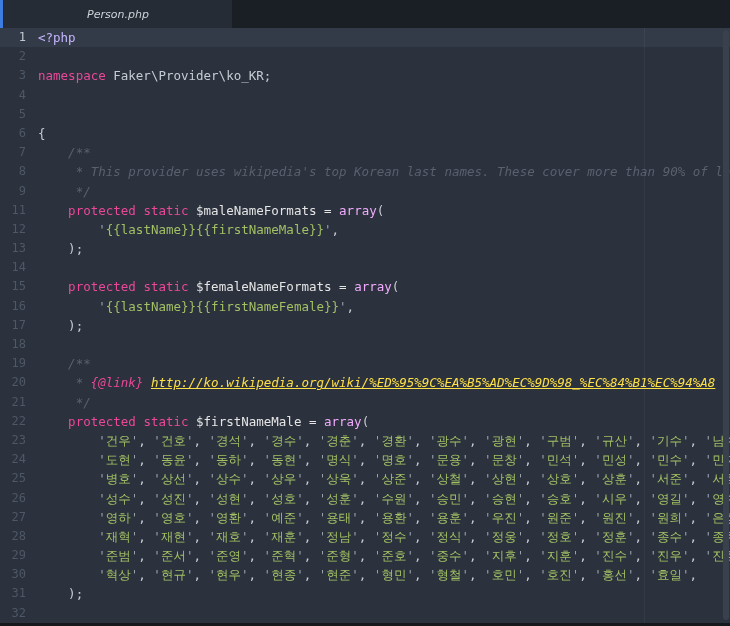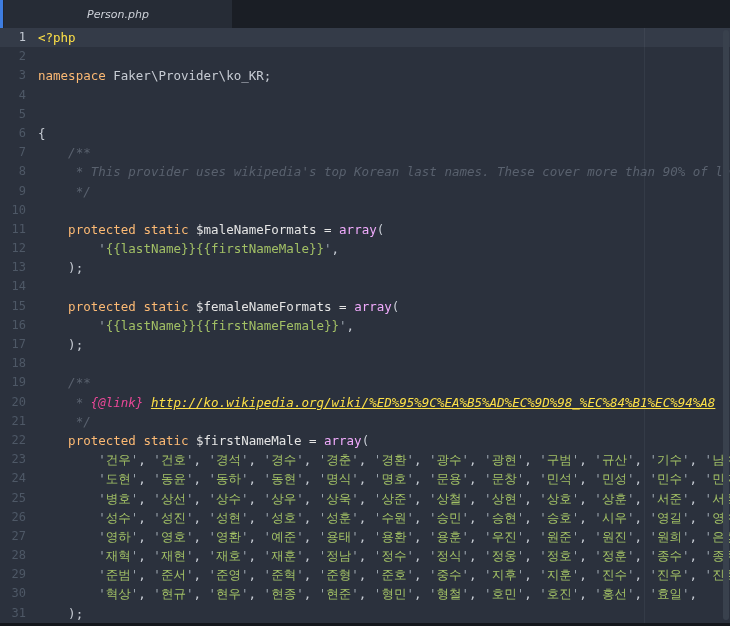--- a/index.html
+++ b/index.html
@@ -26,23 +26,23 @@
   .code-row{display:flex;height:19.2px;line-height:19.2px;white-space:pre;font-size:12.5px;}
   .code-row.active{background:#343b48;}
   .gutter{
     flex:none;width:26px;text-align:right;color:#4e5866;font-size:12px;
     user-select:none;
   }
   .code-row.active .gutter{color:#c2c8d2;}
   .code{flex:none;padding-left:12px;}
   
   .tk-plain{color:#c7ccd4;}
-  .tk-red{color:#fde047;}
+  .tk-red{color:#c4b5fd;}
   .tk-var{color:#e5e5e5;}
-  .tk-purple{color:#fdba74;}
+  .tk-purple{color:#ec4899;}
   .tk-green{color:#a2c065;}
   .tk-cyan{color:#f0abfc;}
   .tk-quote{color:#99a3ac;}
   .tk-comment{color:#59616e;font-style:italic;}
   .tk-purpleitalic{color:#ec4899;font-style:italic;}
   .tk-link{color:#fde047;font-style:italic;text-decoration:underline;}
 </style>
 </head>
 <body>
 
@@ -58,21 +58,20 @@
     <div>
         <div class="code-row active"><div class="gutter">1</div><div class="code"><span class="tk-red">&lt;?php</span></div></div>
         <div class="code-row"><div class="gutter">2</div><div class="code"></div></div>
         <div class="code-row"><div class="gutter">3</div><div class="code"><span class="tk-purple">namespace</span><span class="tk-plain"> Faker\Provider\ko_KR;</span></div></div>
         <div class="code-row"><div class="gutter">4</div><div class="code"></div></div>
         <div class="code-row"><div class="gutter">5</div></div>
         <div class="code-row"><div class="gutter">6</div><div class="code"><span class="tk-plain">{</span></div></div>
         <div class="code-row"><div class="gutter">7</div><div class="code"><span class="tk-comment">    /**</span></div></div>
         <div class="code-row"><div class="gutter">8</div><div class="code"><span class="tk-comment">     * This provider uses wikipedia's top Korean last names. These cover more than 90% of la</span></div></div>
         <div class="code-row"><div class="gutter">9</div><div class="code"><span class="tk-comment">     */</span></div></div>
-        <div class="code-row"><div class="gutter">10</div><div class="code"></div></div>
         <div class="code-row"><div class="gutter">11</div><div class="code"><span class="tk-plain">    </span><span class="tk-purple">protected</span><span class="tk-plain"> </span><span class="tk-purple">static</span><span class="tk-plain"> </span><span class="tk-var">$maleNameFormats</span><span class="tk-plain"> </span><span class="tk-var">=</span><span class="tk-plain"> </span><span class="tk-cyan">array</span><span class="tk-plain">(</span></div></div>
         <div class="code-row"><div class="gutter">12</div><div class="code"><span class="tk-plain">        </span><span class="tk-quote">'</span><span class="tk-green">{{lastName}}{{firstNameMale}}</span><span class="tk-quote">'</span><span class="tk-plain">,</span></div></div>
         <div class="code-row"><div class="gutter">13</div><div class="code"><span class="tk-plain">    );</span></div></div>
         <div class="code-row"><div class="gutter">14</div><div class="code"></div></div>
         <div class="code-row"><div class="gutter">15</div><div class="code"><span class="tk-plain">    </span><span class="tk-purple">protected</span><span class="tk-plain"> </span><span class="tk-purple">static</span><span class="tk-plain"> </span><span class="tk-var">$femaleNameFormats</span><span class="tk-plain"> </span><span class="tk-var">=</span><span class="tk-plain"> </span><span class="tk-cyan">array</span><span class="tk-plain">(</span></div></div>
         <div class="code-row"><div class="gutter">16</div><div class="code"><span class="tk-plain">        </span><span class="tk-quote">'</span><span class="tk-green">{{lastName}}{{firstNameFemale}}</span><span class="tk-quote">'</span><span class="tk-plain">,</span></div></div>
         <div class="code-row"><div class="gutter">17</div><div class="code"><span class="tk-plain">    );</span></div></div>
         <div class="code-row"><div class="gutter">18</div><div class="code"></div></div>
         <div class="code-row"><div class="gutter">19</div><div class="code"><span class="tk-comment">    /**</span></div></div>
         <div class="code-row"><div class="gutter">20</div><div class="code"><span class="tk-comment">     * </span><span class="tk-purpleitalic">{@link}</span><span class="tk-comment"> </span><span class="tk-link">http://ko.wikipedia.org/wiki/%ED%95%9C%EA%B5%AD%EC%9D%98_%EC%84%B1%EC%94%A8</span></div></div>

